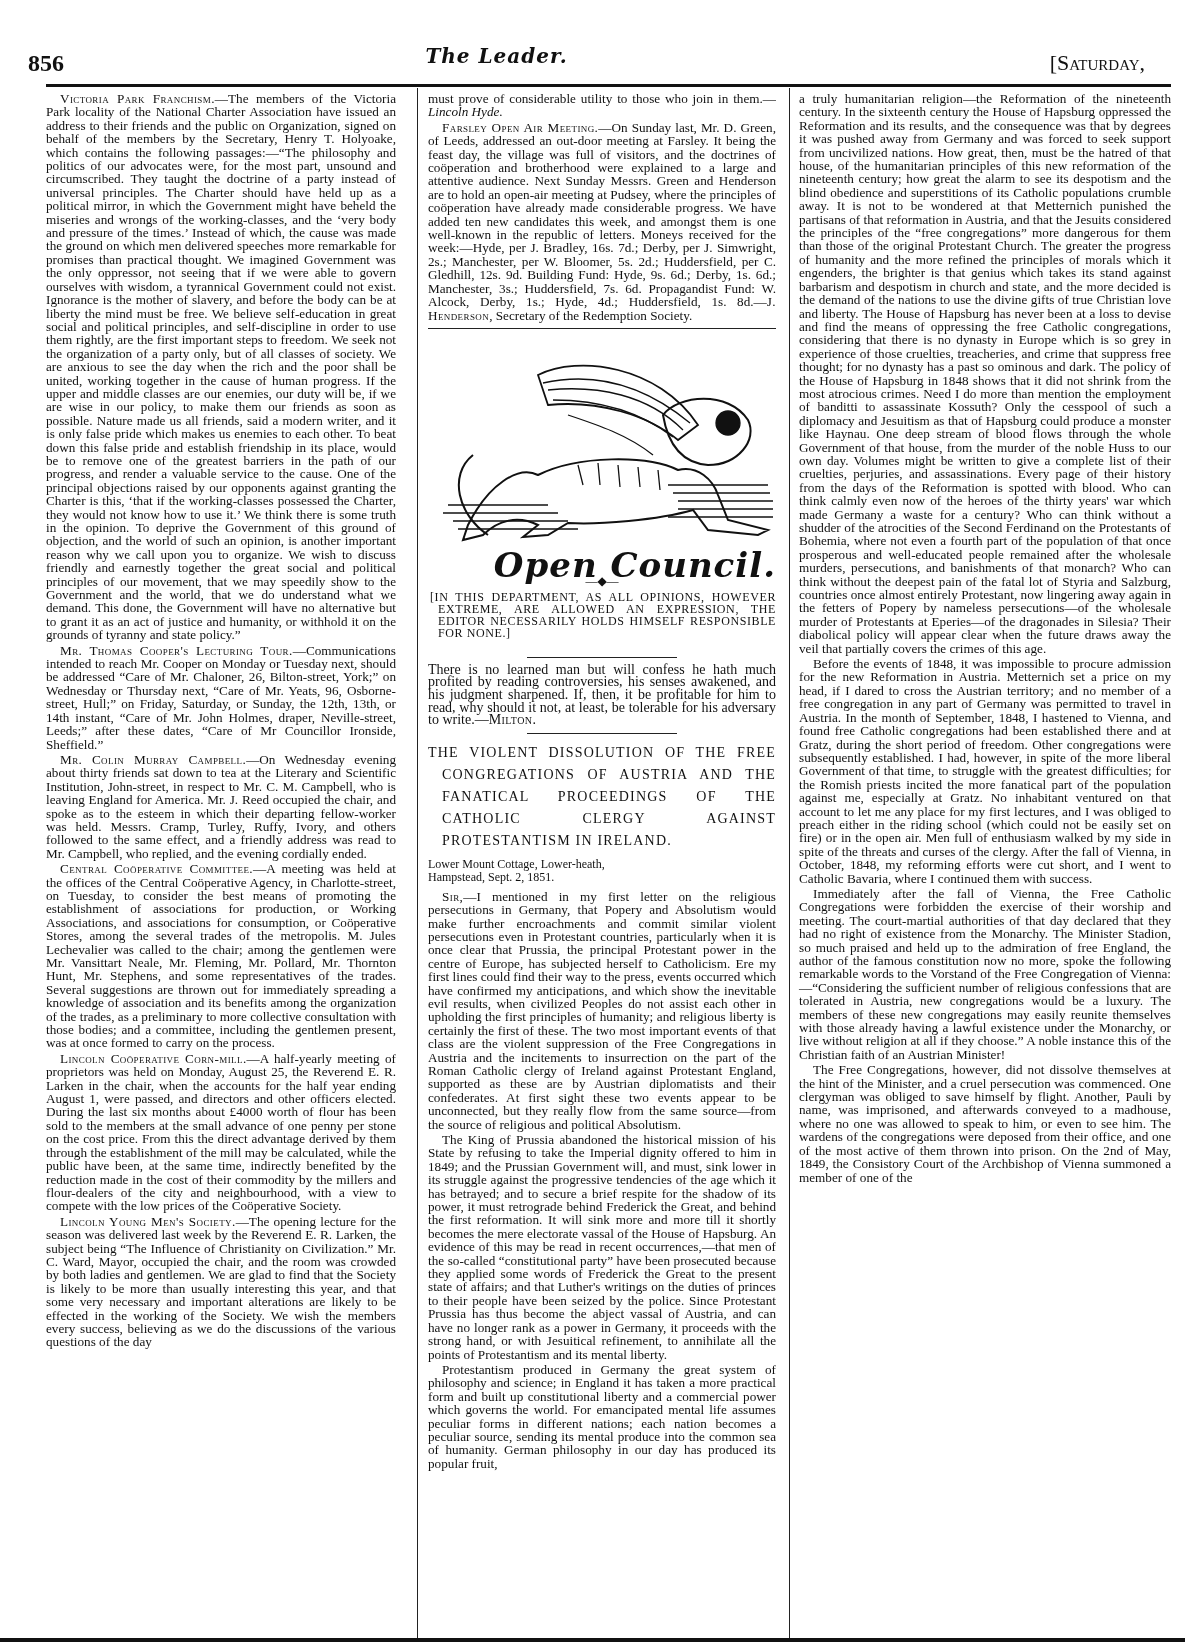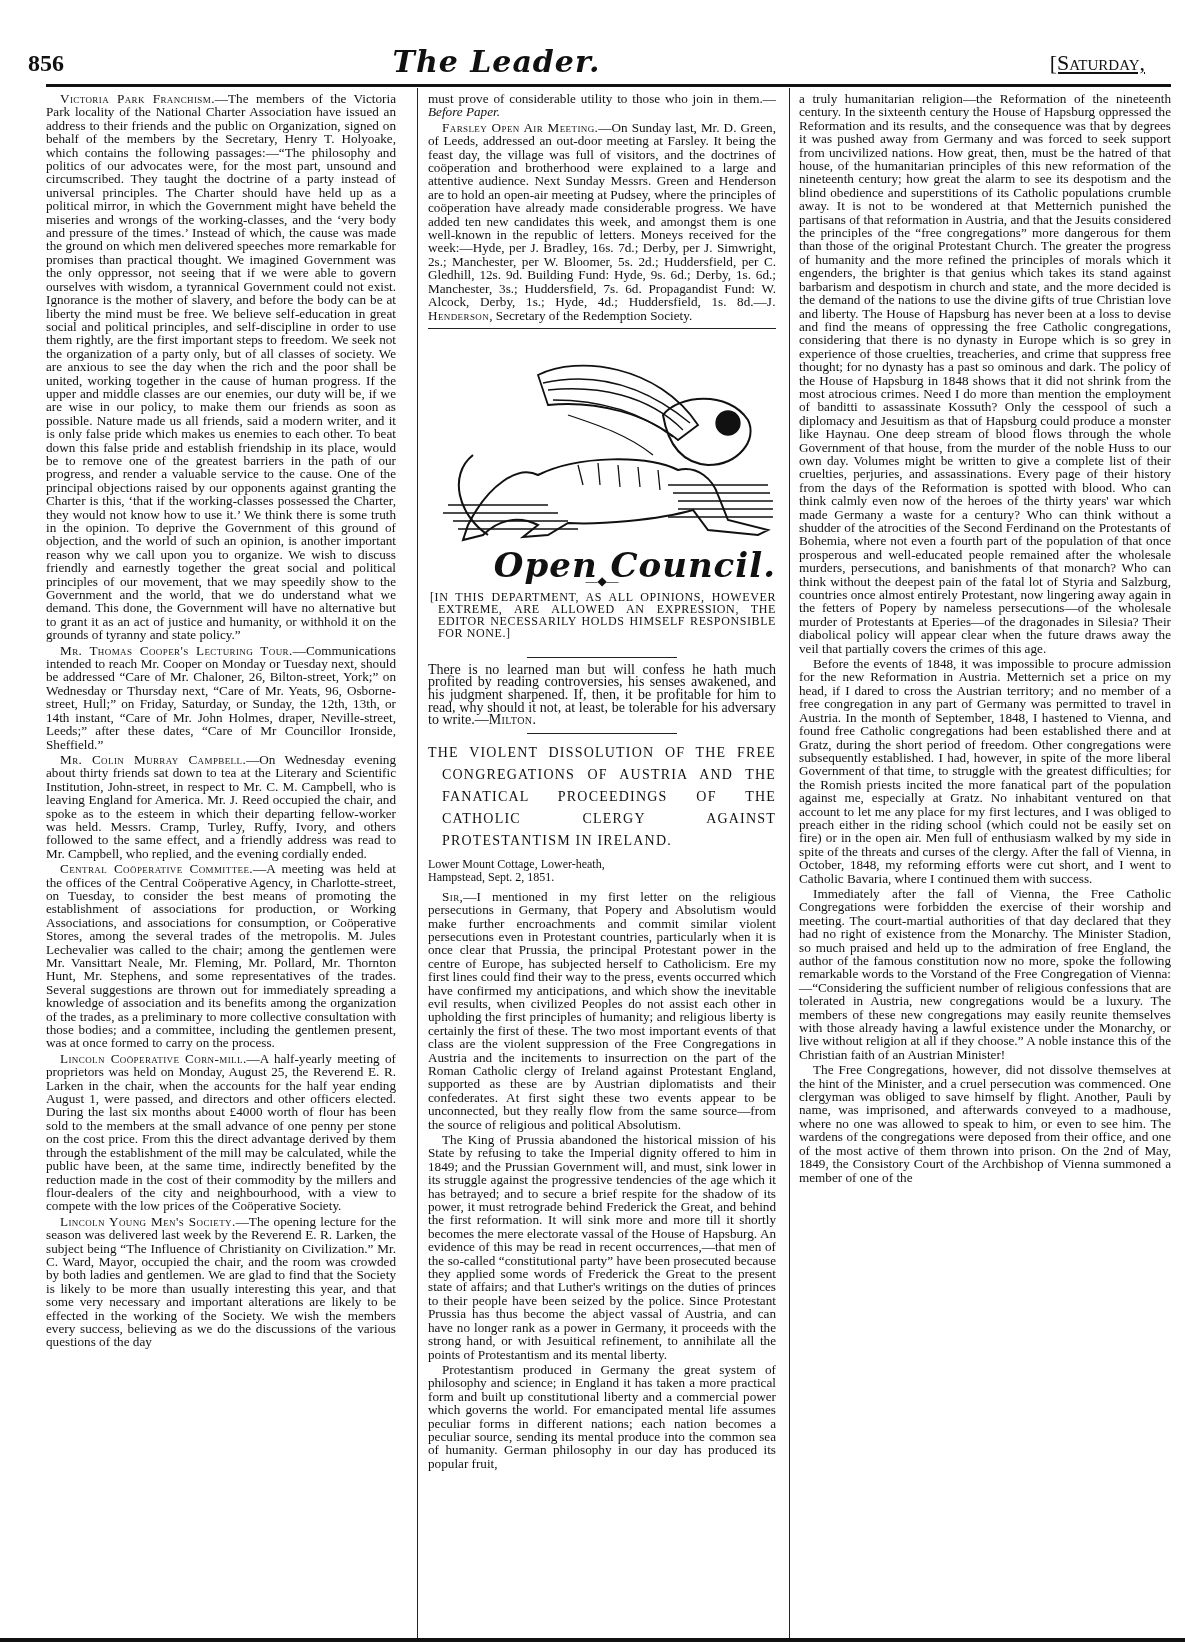--- a/index.html
+++ b/index.html
@@ -9,26 +9,26 @@
   }
   .header {
     position: absolute; left: 0; top: 0; width: 1185px; height: 80px;
   }
   .page-number {
     position: absolute; left: 28px; top: 50px;
     font-family: "Liberation Serif", serif; font-size: 24px; font-weight: bold; text-align: center;
   }
   .masthead {
     position: absolute; left: 0; width: 993px; top: 44px; text-align: center;
-    font-family: "DejaVu Serif", serif; font-size: 30px; font-weight: bold;
+    font-family: "DejaVu Serif", serif; font-size: 20px; font-weight: bold;
     letter-spacing: 1px; font-style: italic;
   }
   .day-label {
     position: absolute; right: 40px; top: 50px;
-    font-family: "Liberation Serif", serif; font-size: 22px; font-variant: small-caps; text-decoration: underline;
+    font-family: "Liberation Serif", serif; font-size: 22px; font-variant: small-caps;
   }
   .header-rule {
     position: absolute; left: 46px; top: 84px; width: 1125px; height: 3px; background: #111;
   }
   .col {
     position: absolute; top: 92px;
     font-family: "Liberation Serif", serif; font-size: 13.2px; line-height: 13.4px;
     text-align: justify; hyphens: auto;
   }
   .col-left { left: 46px; width: 350px; }
@@ -78,21 +78,21 @@
 <div class="col col-left">
   <p><span class="sc">Victoria Park Franchism.</span><span>—The members of the Victoria Park locality of the National Charter Association have issued an address to their friends and the public on Organization, signed on behalf of the members by the Secretary, Henry T. Holyoake, which contains the following passages:—“The philosophy and politics of our advocates were, for the most part, unsound and circumscribed. They taught the doctrine of a party instead of universal principles. The Charter should have held up as a political mirror, in which the Government might have beheld the miseries and wrongs of the working-classes, and the ‘very body and pressure of the times.’ Instead of which, the cause was made the ground on which men delivered speeches more remarkable for promises than practical thought. We imagined Government was the only oppressor, not seeing that if we were able to govern ourselves with wisdom, a tyrannical Government could not exist. Ignorance is the mother of slavery, and before the body can be at liberty the mind must be free. We believe self-education in great social and political principles, and self-discipline in order to use them rightly, are the first important steps to freedom. We seek not the organization of a party only, but of all classes of society. We are anxious to see the day when the rich and the poor shall be united, working together in the cause of human progress. If the upper and middle classes are our enemies, our duty will be, if we are wise in our policy, to make them our friends as soon as possible. Nature made us all friends, said a modern writer, and it is only false pride which makes us enemies to each other. To beat down this false pride and establish friendship in its place, would be to remove one of the greatest barriers in the path of our progress, and render a valuable service to the cause. One of the principal objections raised by our opponents against granting the Charter is this, ‘that if the working-classes possessed the Charter, they would not know how to use it.’ We think there is some truth in the opinion. To deprive the Government of this ground of objection, and the world of such an opinion, is another important reason why we call upon you to organize. We wish to discuss friendly and earnestly together the great social and political principles of our movement, that we may speedily show to the Government and the world, that we do understand what we demand. This done, the Government will have no alternative but to grant it as an act of justice and humanity, or withhold it on the grounds of tyranny and state policy.”</span></p>
   <p><span class="sc">Mr. Thomas Cooper's Lecturing Tour.</span><span>—Communications intended to reach Mr. Cooper on Monday or Tuesday next, should be addressed “Care of Mr. Chaloner, 26, Bilton-street, York;” on Wednesday or Thursday next, “Care of Mr. Yeats, 96, Osborne-street, Hull;” on Friday, Saturday, or Sunday, the 12th, 13th, or 14th instant, “Care of Mr. John Holmes, draper, Neville-street, Leeds;” after these dates, “Care of Mr Councillor Ironside, Sheffield.”</span></p>
   <p><span class="sc">Mr. Colin Murray Campbell.</span><span>—On Wednesday evening about thirty friends sat down to tea at the Literary and Scientific Institution, John-street, in respect to Mr. C. M. Campbell, who is leaving England for America. Mr. J. Reed occupied the chair, and spoke as to the esteem in which their departing fellow-worker was held. Messrs. Cramp, Turley, Ruffy, Ivory, and others followed to the same effect, and a friendly address was read to Mr. Campbell, who replied, and the evening cordially ended.</span></p>
   <p><span class="sc">Central Coöperative Committee.</span><span>—A meeting was held at the offices of the Central Coöperative Agency, in Charlotte-street, on Tuesday, to consider the best means of promoting the establishment of associations for production, or Working Associations, and associations for consumption, or Coöperative Stores, among the several trades of the metropolis. M. Jules Lechevalier was called to the chair; among the gentlemen were Mr. Vansittart Neale, Mr. Fleming, Mr. Pollard, Mr. Thornton Hunt, Mr. Stephens, and some representatives of the trades. Several suggestions are thrown out for immediately spreading a knowledge of association and its benefits among the organization of the trades, as a preliminary to more collective consultation with those bodies; and a committee, including the gentlemen present, was at once formed to carry on the process.</span></p>
   <p><span class="sc">Lincoln Coöperative Corn-mill.</span><span>—A half-yearly meeting of proprietors was held on Monday, August 25, the Reverend E. R. Larken in the chair, when the accounts for the half year ending August 1, were passed, and directors and other officers elected. During the last six months about £4000 worth of flour has been sold to the members at the small advance of one penny per stone on the cost price. From this the direct advantage derived by them through the establishment of the mill may be calculated, while the public have been, at the same time, indirectly benefited by the reduction made in the cost of their commodity by the millers and flour-dealers of the city and neighbourhood, with a view to compete with the low prices of the Coöperative Society.</span></p>
   <p><span class="sc">Lincoln Young Men's Society.</span><span>—The opening lecture for the season was delivered last week by the Reverend E. R. Larken, the subject being “The Influence of Christianity on Civilization.” Mr. C. Ward, Mayor, occupied the chair, and the room was crowded by both ladies and gentlemen. We are glad to find that the Society is likely to be more than usually interesting this year, and that some very necessary and important alterations are likely to be effected in the working of the Society. We wish the members every success, believing as we do the discussions of the various questions of the day</span></p>
 </div>
 
 <div class="col col-mid">
-  <p class="noindent"><span>must prove of considerable utility to those who join in them.—</span><i>Before Paper.</i></p>
+  <p class="noindent"><span>must prove of considerable utility to those who join in them.—</span><i>Lincoln Hyde.</i></p>
   <p><span class="sc">Farsley Open Air Meeting.</span><span>—On Sunday last, Mr. D. Green, of Leeds, addressed an out-door meeting at Farsley. It being the feast day, the village was full of visitors, and the doctrines of coöperation and brotherhood were explained to a large and attentive audience. Next Sunday Messrs. Green and Henderson are to hold an open-air meeting at Pudsey, where the principles of coöperation have already made considerable progress. We have added ten new candidates this week, and amongst them is one well-known in the republic of letters. Moneys received for the week:—Hyde, per J. Bradley, 16s. 7d.; Derby, per J. Simwright, 2s.; Manchester, per W. Bloomer, 5s. 2d.; Huddersfield, per C. Gledhill, 12s. 9d. Building Fund: Hyde, 9s. 6d.; Derby, 1s. 6d.; Manchester, 3s.; Huddersfield, 7s. 6d. Propagandist Fund: W. Alcock, Derby, 1s.; Hyde, 4d.; Huddersfield, 1s. 8d.—</span><span class="sc">J. Henderson</span><span>, Secretary of the Redemption Society.</span></p>
 
   <div class="rule-full"></div>
 
   <svg class="illustration" viewBox="0 0 348 210" xmlns="http://www.w3.org/2000/svg">
     <g stroke="#111" fill="none" stroke-width="1.3">
       <line x1="20" y1="160" x2="120" y2="160"></line>
         <line x1="15" y1="168" x2="130" y2="168"></line>
       <line x1="25" y1="176" x2="140" y2="176"></line>
         <line x1="30" y1="184" x2="150" y2="184"></line>

